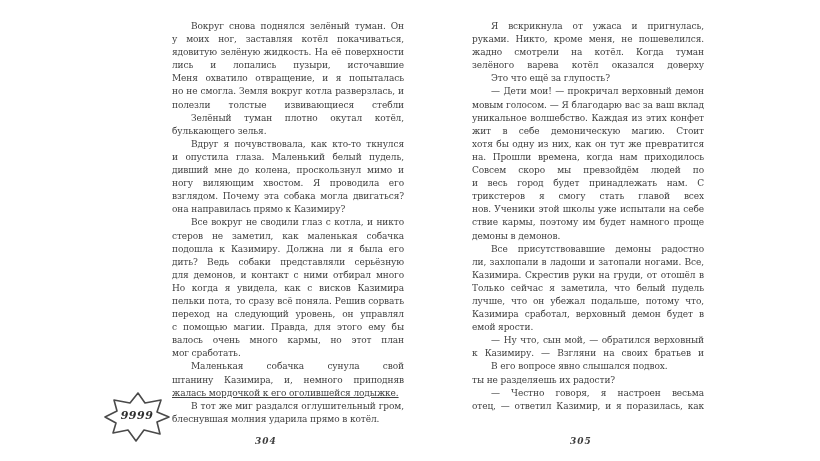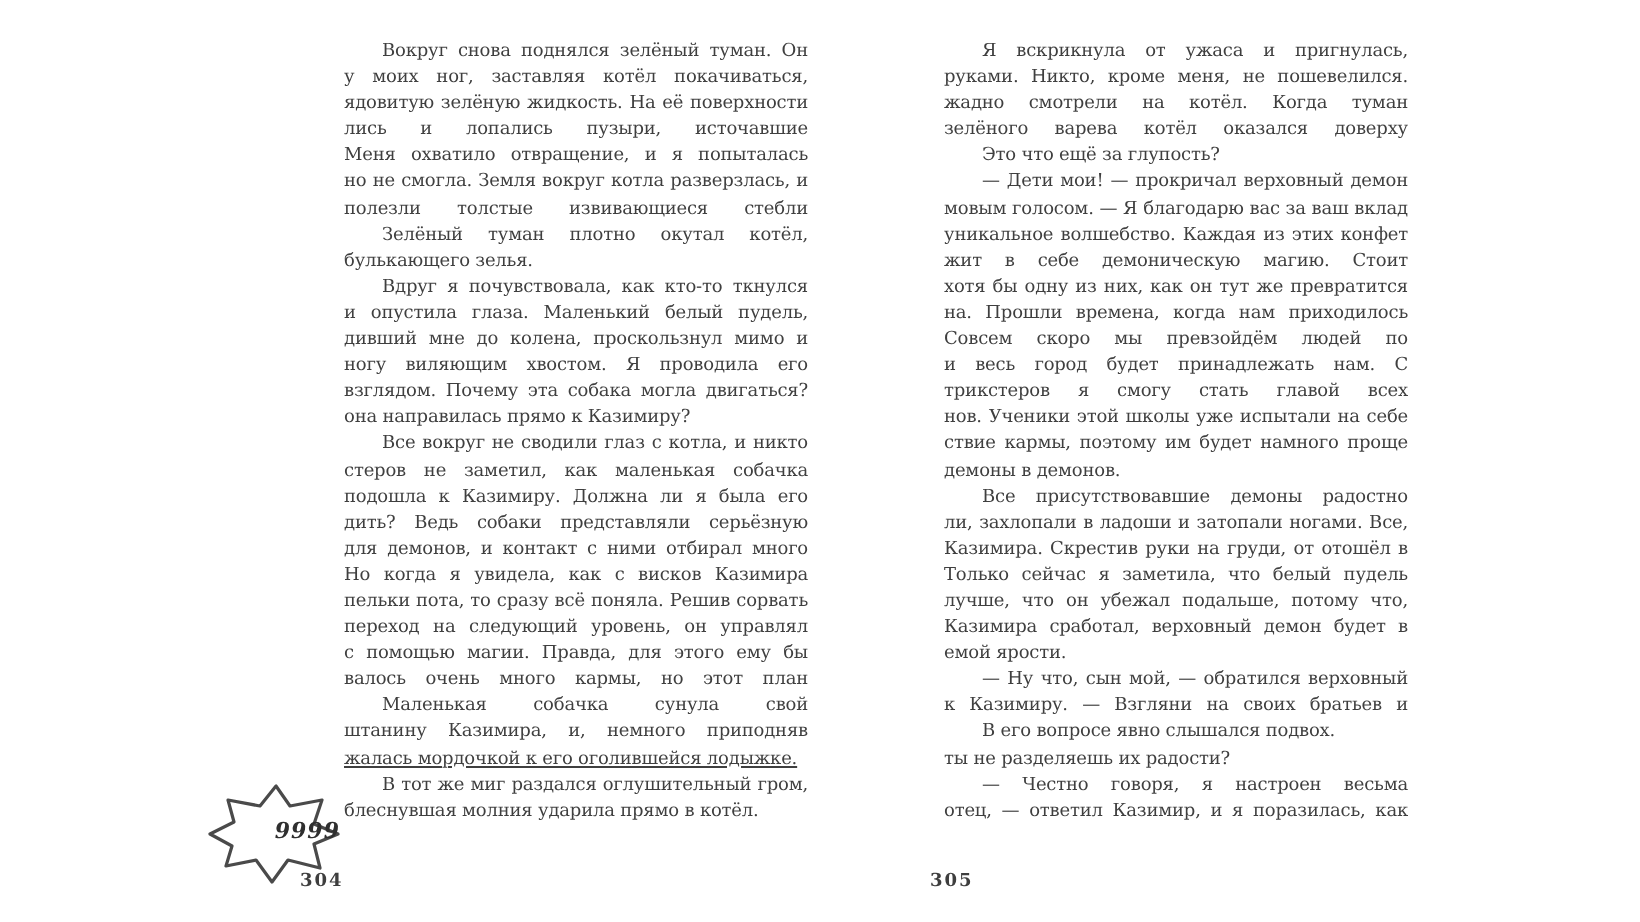--- a/index.html
+++ b/index.html
@@ -20,32 +20,33 @@
     height:13.1px;
     overflow:hidden;
     letter-spacing:-0.1px;
     text-align:justify;
     color:#3f3f3f;
   }
   .line.just{text-align-last:justify;}
   .line.first{text-indent:19px;}
   .page-number{
     position:absolute;top:436px;width:232px;
-    font-size:9px;font-weight:bold;
+    text-align:center;
+    font-size:9px;font-weight:bold;font-style:italic;
     letter-spacing:1px;color:#3e3e3e;
   }
   .pn-left{left:150px;}
   .pn-right{left:465px;}
   .badge{
     position:absolute;left:104px;top:392px;width:66px;height:50px;
   }
   .badge svg{position:absolute;left:0;top:0;}
   .badge-text{
     position:absolute;left:0;top:17px;width:66px;
-    text-align:right;
+    text-align:center;
     font-size:11px;font-weight:bold;font-style:italic;
     letter-spacing:0.5px;color:#2f2f2f;
   }
 </style>
 </head>
 <body style="background: rgb(255, 255, 255);">
 
 <div class="spread">
 
   <div class="text-col col-left">
@@ -67,20 +68,21 @@
       <div class="line first just" style="color: rgb(63, 63, 63);">Все вокруг не сводили глаз с котла, и никто из трик-</div>
       <div class="line just" style="color: rgb(63, 63, 63);">стеров не заметил, как маленькая собачка вплотную</div>
       <div class="line just" style="color: rgb(63, 63, 63);">подошла к Казимиру. Должна ли я была его предупре-</div>
       <div class="line just" style="color: rgb(63, 63, 63);">дить? Ведь собаки представляли серьёзную опасность</div>
       <div class="line just" style="color: rgb(63, 63, 63);">для демонов, и контакт с ними отбирал много кармы.</div>
       <div class="line just" style="color: rgb(63, 63, 63);">Но когда я увидела, как с висков Казимира стекают ка-</div>
       <div class="line just" style="color: rgb(63, 63, 63);">пельки пота, то сразу всё поняла. Решив сорвать свой</div>
       <div class="line just" style="color: rgb(63, 63, 63);">переход на следующий уровень, он управлял собакой</div>
       <div class="line just" style="color: rgb(63, 63, 63);">с помощью магии. Правда, для этого ему бы потребо-</div>
       <div class="line just" style="color: rgb(63, 63, 63);">валось очень много кармы, но этот план действительно</div>
+      <div class="line" style="color: rgb(63, 63, 63);">мог сработать.</div>
       <div class="line first just" style="color: rgb(63, 63, 63);">Маленькая собачка сунула свой любопытный нос под</div>
       <div class="line just" style="color: rgb(63, 63, 63);">штанину Казимира, и, немного приподняв джинсы, при-</div>
       <div class="line" style="color: rgb(63, 63, 63); text-decoration: underline;">жалась мордочкой к его оголившейся лодыжке.</div>
       <div class="line first just" style="color: rgb(63, 63, 63);">В тот же миг раздался оглушительный гром, и ярко</div>
       <div class="line" style="color: rgb(63, 63, 63);">блеснувшая молния ударила прямо в котёл.</div>
     </div>
 
   <div class="text-col col-right">
       <div class="line first just" style="color: rgb(63, 63, 63);">Я вскрикнула от ужаса и пригнулась, прикрыв голову</div>
       <div class="line just" style="color: rgb(63, 63, 63);">руками. Никто, кроме меня, не пошевелился. Все демоны</div>

